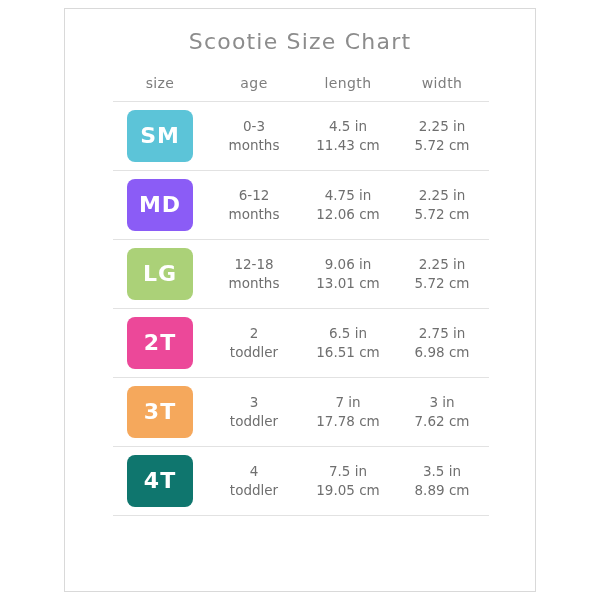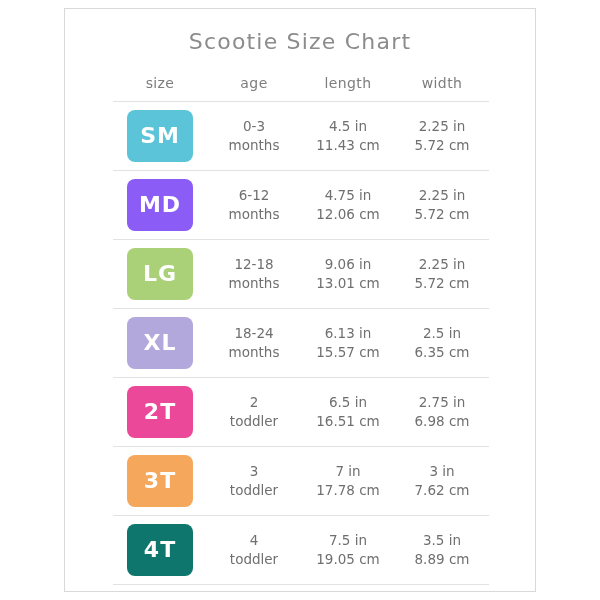--- a/index.html
+++ b/index.html
@@ -176,37 +176,20 @@
             <td class="cell-lines">
               <span>9.06 in</span>
               <span>13.01 cm</span>
             </td>
             <td class="cell-lines">
               <span>2.25 in</span>
               <span>5.72 cm</span>
             </td>
           </tr>
 
-          <tr>
-            <td class="size-cell">
-              <div class="chip" style="background: rgb(179, 168, 220);">XL</div>
-            </td>
-            <td class="cell-lines">
-              <span>18-24</span>
-              <span>months</span>
-            </td>
-            <td class="cell-lines">
-              <span>6.13 in</span>
-              <span>15.57 cm</span>
-            </td>
-            <td class="cell-lines">
-              <span>2.5 in</span>
-              <span>6.35 cm</span>
-            </td>
-          </tr>
 
           <tr>
             <td class="size-cell">
               <div class="chip" style="background: #ec4899;">2T</div>
             </td>
             <td class="cell-lines">
               <span>2</span>
               <span>toddler</span>
             </td>
             <td class="cell-lines">

